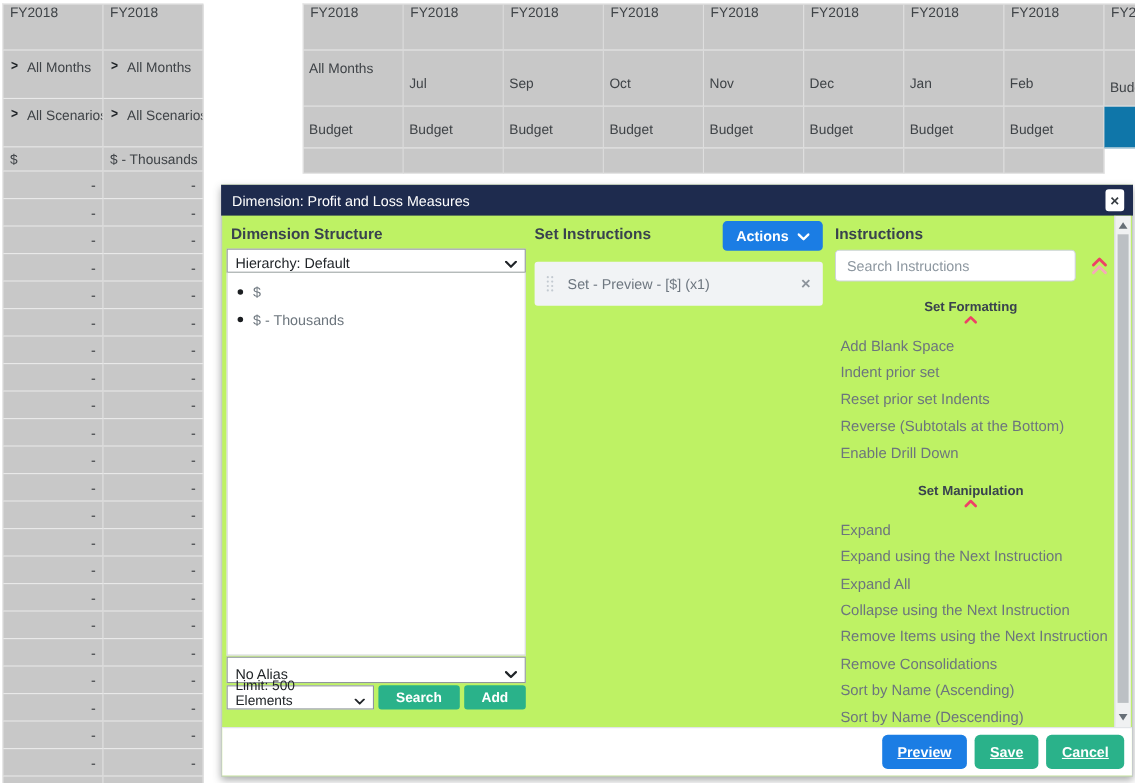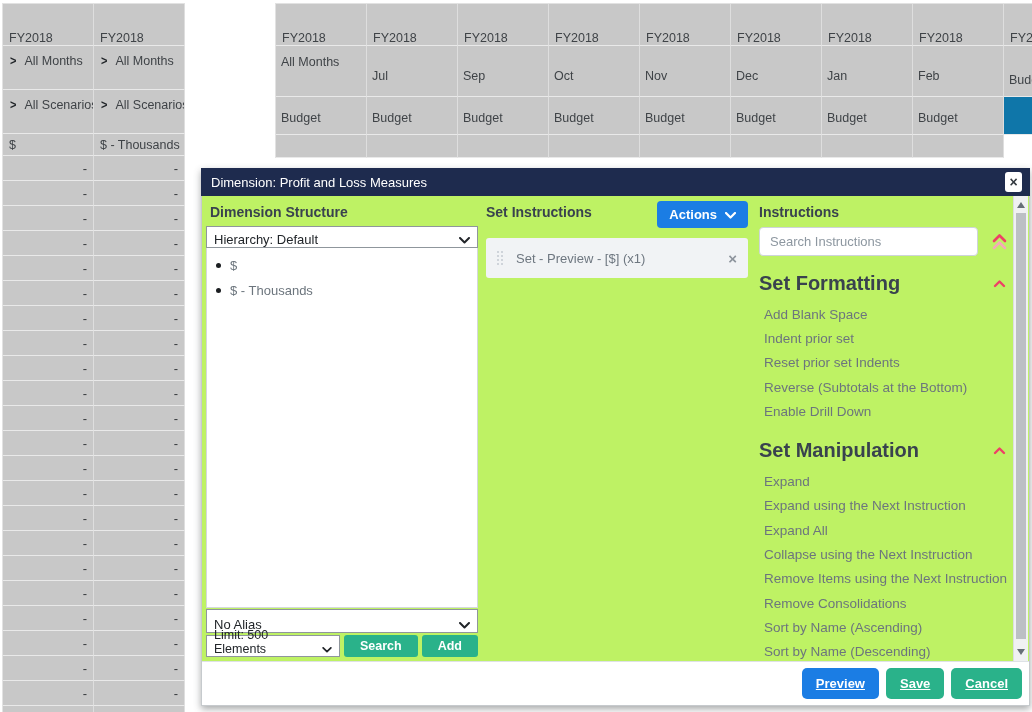--- a/index.html
+++ b/index.html
@@ -6,21 +6,21 @@
   html,body { width:1032px; height:712px; }
   body { font-family:"Liberation Sans","DejaVu Sans",sans-serif; background:#fff; overflow:hidden; }
   .stage { position:relative; width:1032px; height:712px; background:#fff; overflow:hidden; }
 
   
   .pane { position:absolute; display:grid; border-top:1px solid #e2e2e2; border-left:1px solid #e2e2e2; }
   .left-pane { left:2px; top:3px; grid-template-columns:91px 91px; grid-template-rows:42px 44px 44px 22px repeat(23,25px); }
   .main-pane { left:275px; top:3px; grid-template-columns:repeat(9,91px); grid-template-rows:42px 51px 38px 23px; }
   .cell { background:#c8c8c8; border-right:1px solid #dedede; border-bottom:1px solid #e9e9e9;
           display:flex; font-size:12.5px; color:#3f4347; overflow:hidden; white-space:nowrap; }
-  .row-year  { align-items:flex-end; padding-left:6px; }
+  .row-year  { align-items:flex-start; padding-left:6px; }
   .row-chevron { align-items:flex-start; padding:8px 0 0 7px; }
   .row-measure { align-items:center; padding-left:6px; }
   .row-period-first { align-items:flex-start; padding:9px 0 0 5px; }
   .row-period { align-items:flex-end; padding:0 0 13px 5px; }
   .row-scenario { align-items:flex-end; padding:0 0 9px 5px; }
   .row-blank { }
   .cell.selected { background:var(--selected_cell,#0f76a9); }
   .cell.dash { justify-content:flex-end; align-items:center; padding-right:6px; font-size:13px; color:#35383b; }
   .gchev { font-weight:700; font-size:11px; margin-right:8px; color:#1f2327; transform:scaleY(1.15); }
 
@@ -36,21 +36,21 @@
 
   
   .dim-panel { position:absolute; left:4px; top:0; bottom:0; width:272px; display:flex; flex-direction:column; }
   .panel-heading { font-size:14px; font-weight:700; color:#39424e; margin:8px 2px 6px 4px; }
   .selectbox { border:1px solid #8f969c; background:#fff; height:22px; display:flex; align-items:flex-end;
                justify-content:space-between; padding:0 7px; font-size:13px; color:#212529; cursor:pointer; }
   .listbox { flex:1 1 auto; border:1px solid #d4d8db; border-top:none; background:#fff; padding-top:5px; overflow:hidden; }
   .el-row { display:flex; align-items:center; height:25px; padding-left:9px; font-size:13px; color:#6c757d; cursor:pointer; }
   .bullet { width:5px; height:5px; border-radius:50%; background:#1b1e21; margin-right:9px; flex:0 0 5px; }
   .alias-select { margin-top:1px; height:24px; }
-  .limit-row { display:flex; gap:4px; margin:2px 0 4px; }
+  .limit-row { display:flex; gap:4px; margin:2px 0 16px; }
   .limit-select { width:134px; height:22px; flex:0 0 134px; }
   .btn { border:none; color:#fff; font-weight:700; cursor:pointer; font-family:inherit; }
   .btn-green { background:var(--accent_green,#2ab28a); border-radius:3px; font-size:12.5px; flex:1 1 auto; height:22px; }
 
   
   .set-panel { position:absolute; left:284px; top:0; width:262px; }
   .set-head-row { display:flex; justify-content:space-between; align-items:flex-start; margin-top:8px; }
   .actions-btn { margin-top:-3px; height:27px; padding:0 12px; background:var(--accent_blue,#1b7de4); border-radius:4px;
                  font-size:13px; display:flex; align-items:center; gap:8px; }
   .set-card { margin-top:10px; height:40px; background:#f1f3f5; border-radius:3px; display:flex; align-items:center; padding:0 11px; }
@@ -61,21 +61,21 @@
 
   
   .instr-panel { position:absolute; left:557px; top:0; bottom:0; width:253px; overflow:hidden; }
   .instr-heading { margin:8px 0 7px; }
   .search-row { display:flex; align-items:center; }
   .search-input { width:219px; height:29px; border:1px solid #ced4da; border-radius:4px; padding:0 10px;
                   font-size:13px; color:#212529; font-family:inherit; outline:none; }
   .search-input::placeholder { color:#8d97a0; }
   .icon-gap { margin-left:14px; display:flex; flex-direction:column; line-height:0; }
   .sec-head { display:flex; justify-content:space-between; align-items:center; margin:16px 6px 7px 0;
-              font-size:20px; font-weight:700; color:#39424e; cursor:pointer; }
+              font-size:12px; font-weight:700; color:#39424e; cursor:pointer;flex-direction:column; }
   .instr-item { height:24.3px; display:flex; align-items:center; padding-left:5px; font-size:13.5px; color:#6c757d; cursor:pointer; }
 
   
   .vscroll { position:absolute; right:1px; top:0; bottom:0; width:15px; background:#f0f1f2; border-left:1px solid #dcdee0; }
   .scroll-up, .scroll-down { position:absolute; left:3px; width:0; height:0; cursor:pointer; }
   .scroll-up { top:6px; border-left:4.5px solid transparent; border-right:4.5px solid transparent; border-bottom:6px solid #676f77; }
   .scroll-down { bottom:6px; border-left:4.5px solid transparent; border-right:4.5px solid transparent; border-top:6px solid #676f77; }
   .scroll-thumb { position:absolute; left:2px; right:2px; top:17px; bottom:22px; background:#bcc0c4; cursor:pointer; }
 
   

